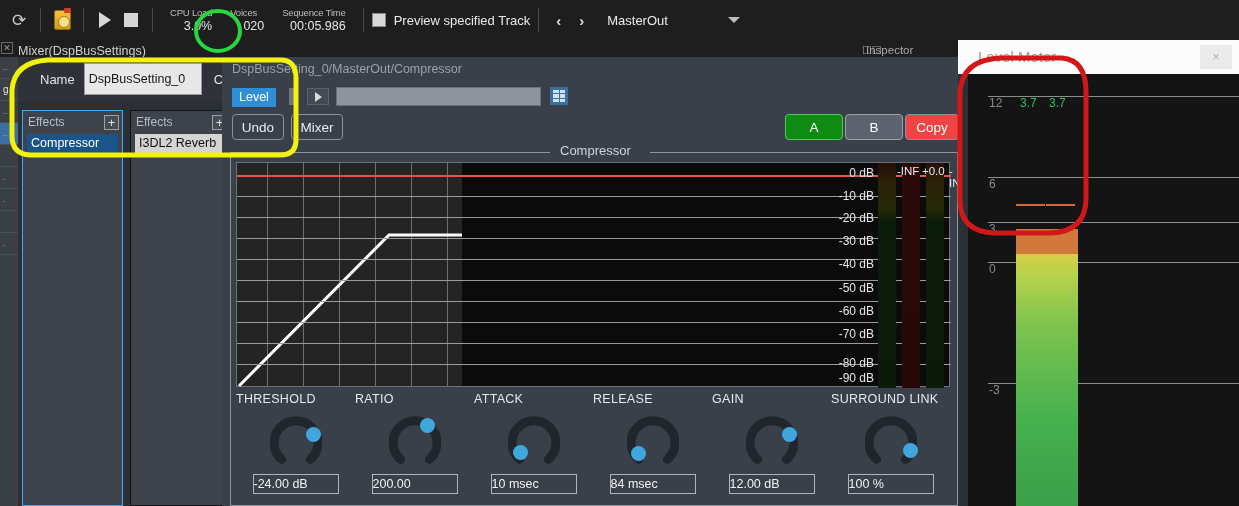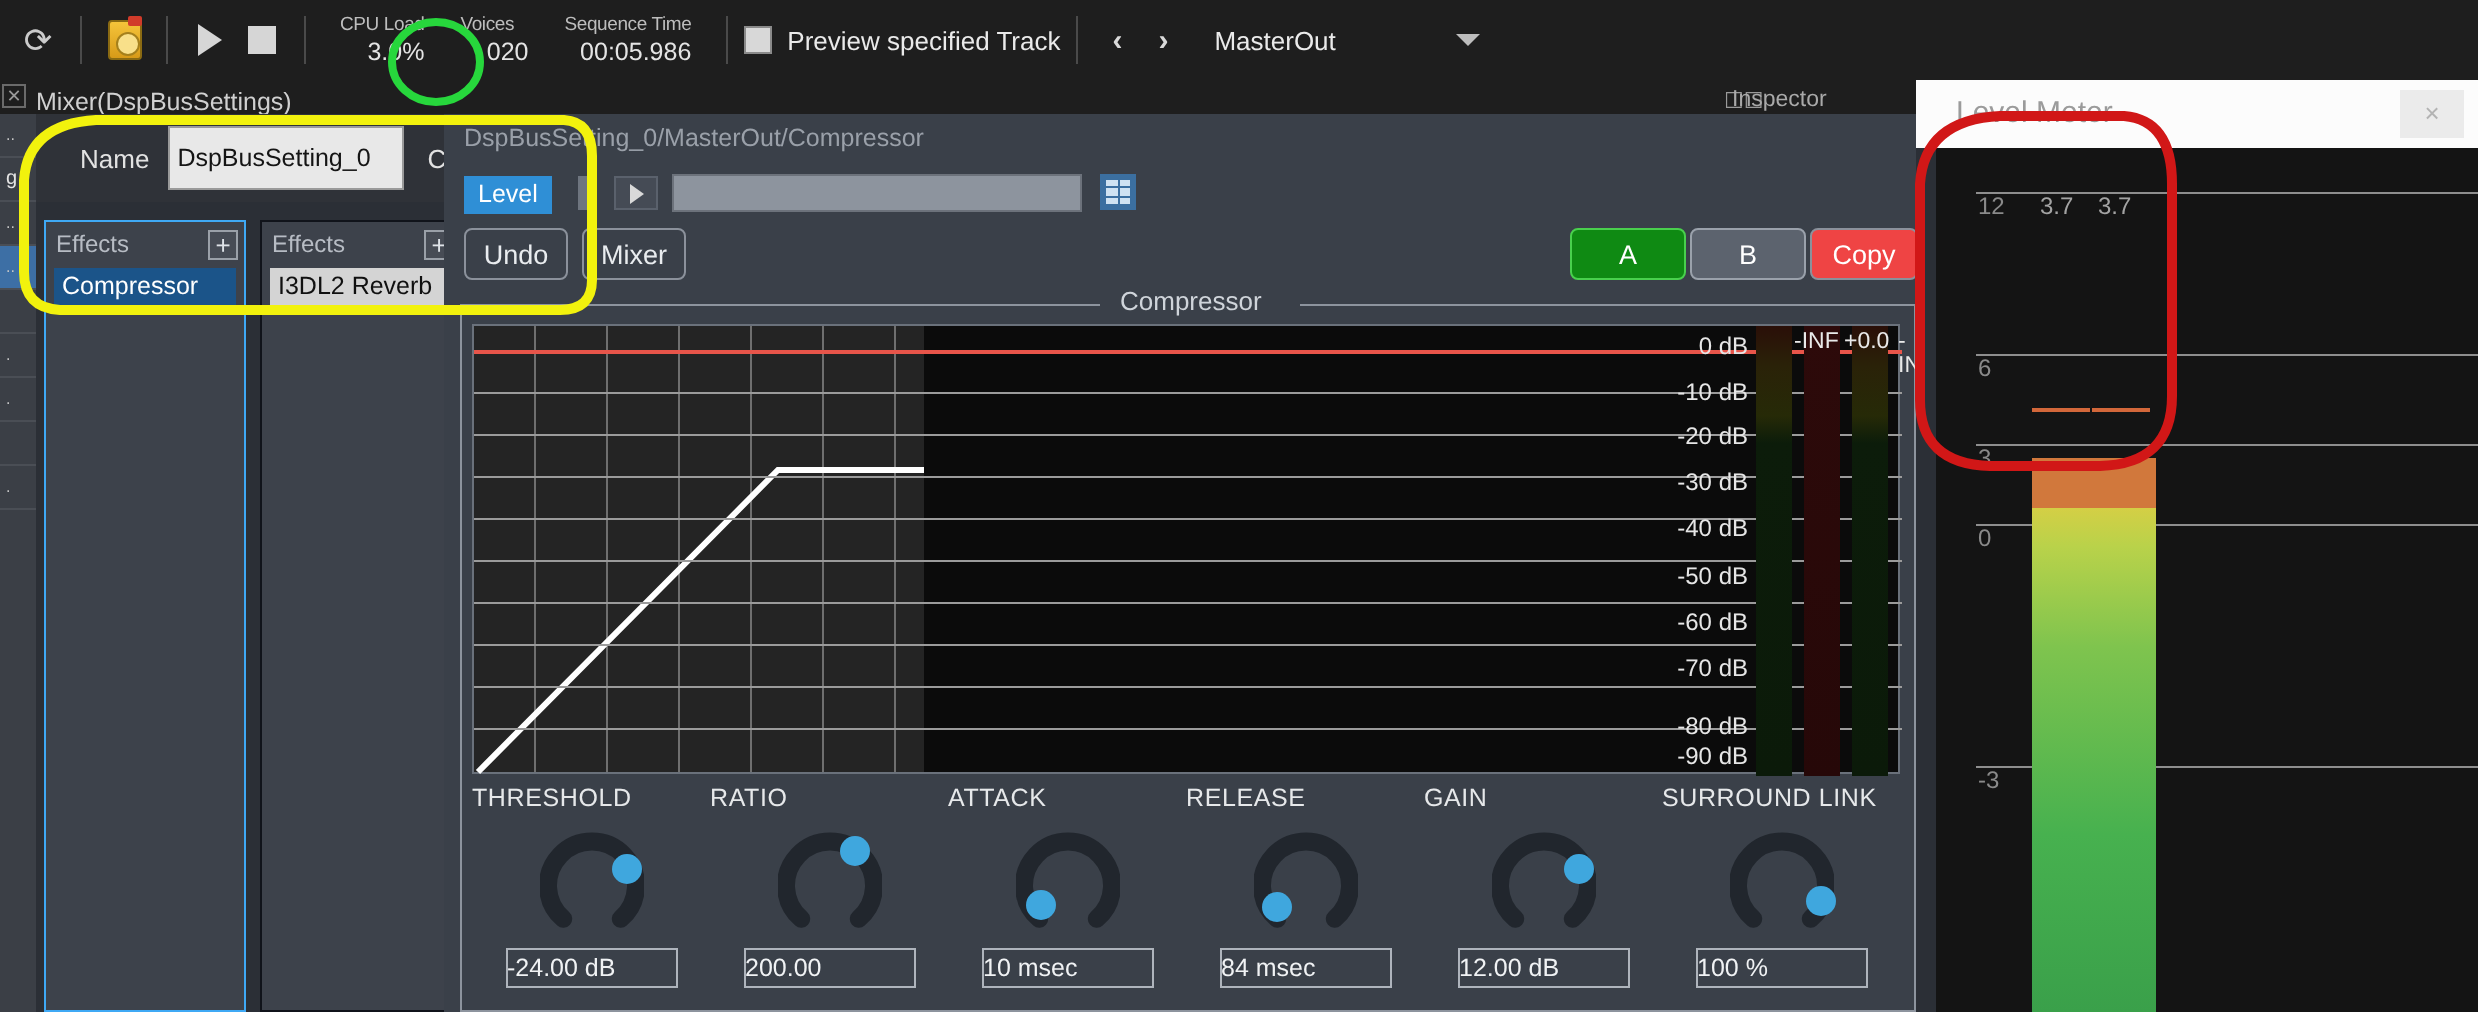--- a/index.html
+++ b/index.html
@@ -141,21 +141,21 @@
   .inspector-lbl { position:absolute; left:866px; top:44px; font-size:11.5px; color:#a9a9a9; }
   .insp-icons { position:absolute; left:862px; top:44px; font-size:11px; color:#9a9a9a; }
   .lm { position:absolute; left:958px; top:40px; width:281px; height:466px; background:#141414; }
   .lm-head { position:absolute; left:0; top:0; width:281px; height:34px; background:#fcfcfc; }
   .lm-title { position:absolute; left:20px; top:8px; font-size:15px; color:#9b9b9b; }
   .lm-x { position:absolute; right:7px; top:5px; width:32px; height:24px; background:#ebebeb;
           color:#b3b3b3; font-size:13px; text-align:center; line-height:24px; }
   .lm-grid { position:absolute; left:0; top:34px; width:281px; height:432px;margin-left:20px; }
   .lm-h { position:absolute; left:10px; width:271px; height:1px; background:#8e8e8e; }
   .lm-num { position:absolute; left:11px; font-size:12px; color:#8a8a8a; }
-  .lm-peak { position:absolute; font-size:12px; color:#a3a3a3; }
+  .lm-peak { position:absolute; font-size:12px; color:#22c55e; }
   .lm-bar { position:absolute; width:32px;
             background:linear-gradient(to bottom,#d1783c 0%,#d1783c 9%,#d4cf45 9%,
             #b9d24a 16%,#7fc44e 34%,#47b14f 68%,#3aa04a 100%); }
   .lm-mark { position:absolute; height:2px; background:#d2673a; }
   .lm-left-strip { position:absolute; left:0; top:34px; width:10px; height:432px;
                    background:#2b2f36; }
 
   
   .annot { position:absolute; left:0; top:0; pointer-events:none; }
 </style>

